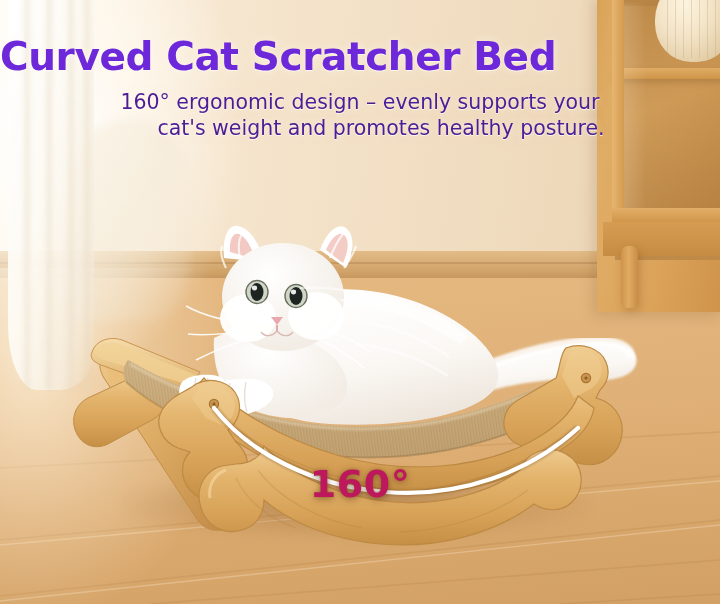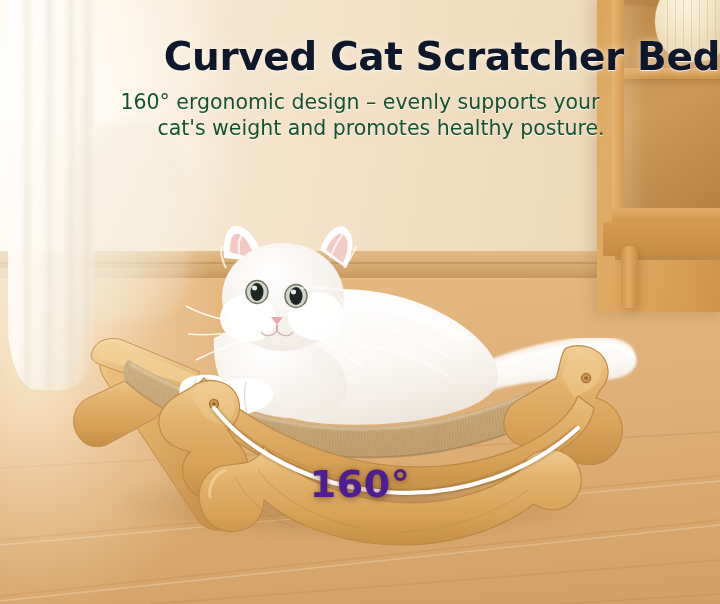--- a/index.html
+++ b/index.html
@@ -51,38 +51,38 @@
     background:linear-gradient(90deg,#cf9349,#e0ab64 45%,#c98c44);border-radius:7px 7px 5px 5px;
     box-shadow:2px 3px 8px rgba(110,70,26,.28);}
   .vase{position:absolute;left:58px;top:-16px;width:78px;height:84px;border-radius:50% 50% 46% 46%;
     background:radial-gradient(ellipse at 38% 30%,#fdf4e0 0%,#f3e3c6 42%,#e2cda6 75%,#cdb389 100%);
     filter:blur(.4px);}
   .vase-rib{position:absolute;top:4px;width:1px;height:76px;background:rgba(190,165,122,.35);}
   .cab-glass-sheen{position:absolute;left:24px;top:10px;width:26px;height:240px;
     background:linear-gradient(90deg,rgba(255,240,214,.22),rgba(255,240,214,0));filter:blur(2px);}
 
   
-  .headline{position:absolute;left:0;top:34px;width:720px;text-align:right;
-    font-size:39px;font-weight:bold;color:#0f172a;letter-spacing:-.4px;
+  .headline{position:absolute;left:0;top:34px;width:720px;text-align:left;
+    font-size:39px;font-weight:bold;color:#6d28d9;letter-spacing:-.4px;
     text-shadow:0 1px 0 rgba(255,252,245,.85),0 0 10px rgba(255,250,238,.6);}
   .sub{position:absolute;left:0;width:720px;text-align:center;
-    font-size:20.5px;color:#14532d;line-height:27px;
+    font-size:20.5px;color:#4c1d95;line-height:27px;
     text-shadow:0 1px 0 rgba(255,252,245,.8),0 0 8px rgba(255,250,238,.5);}
   .sub1{top:89px;}
   .sub2{top:115px;margin-left:21px;}
 
   
   .product{position:absolute;left:0;top:0;width:720px;height:604px;}
   .prod-shadow{position:absolute;left:120px;top:470px;width:470px;height:70px;
     background:radial-gradient(ellipse at 50% 50%,rgba(120,78,30,.34) 0%,rgba(140,96,44,.16) 48%,rgba(160,115,60,0) 76%);
     filter:blur(5px);}
 
   
   .deg-label{position:absolute;left:0;top:462px;width:720px;text-align:center;
-    font-size:38px;font-weight:600;color:#4c1d95;letter-spacing:.5px;
+    font-size:38px;font-weight:600;color:#be185d;letter-spacing:.5px;
     text-shadow:0 2px 7px rgba(96,60,20,.55),0 0 3px rgba(120,78,32,.35);}
 </style>
 </head>
 <body>
 
 <div id="stage">
 
   <div class="wall"></div>
   <div class="baseboard"></div>
   <div class="floor"></div>

